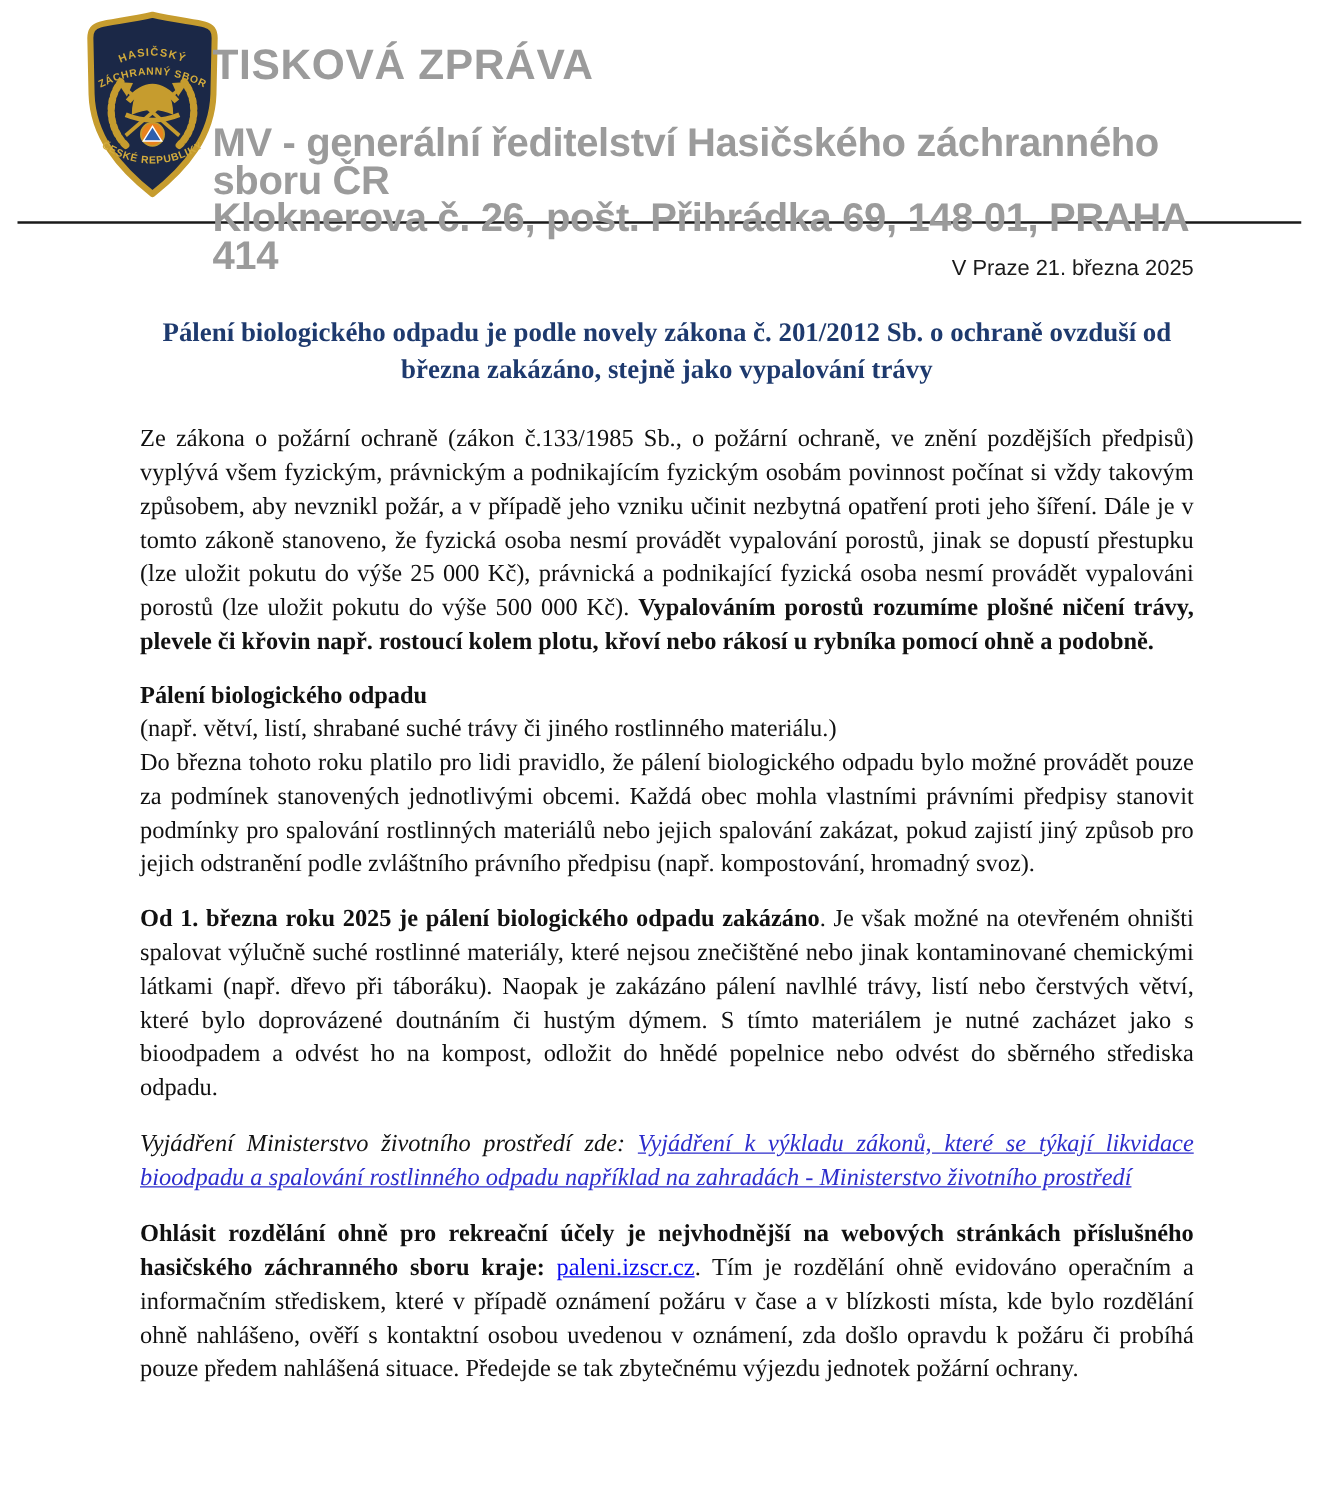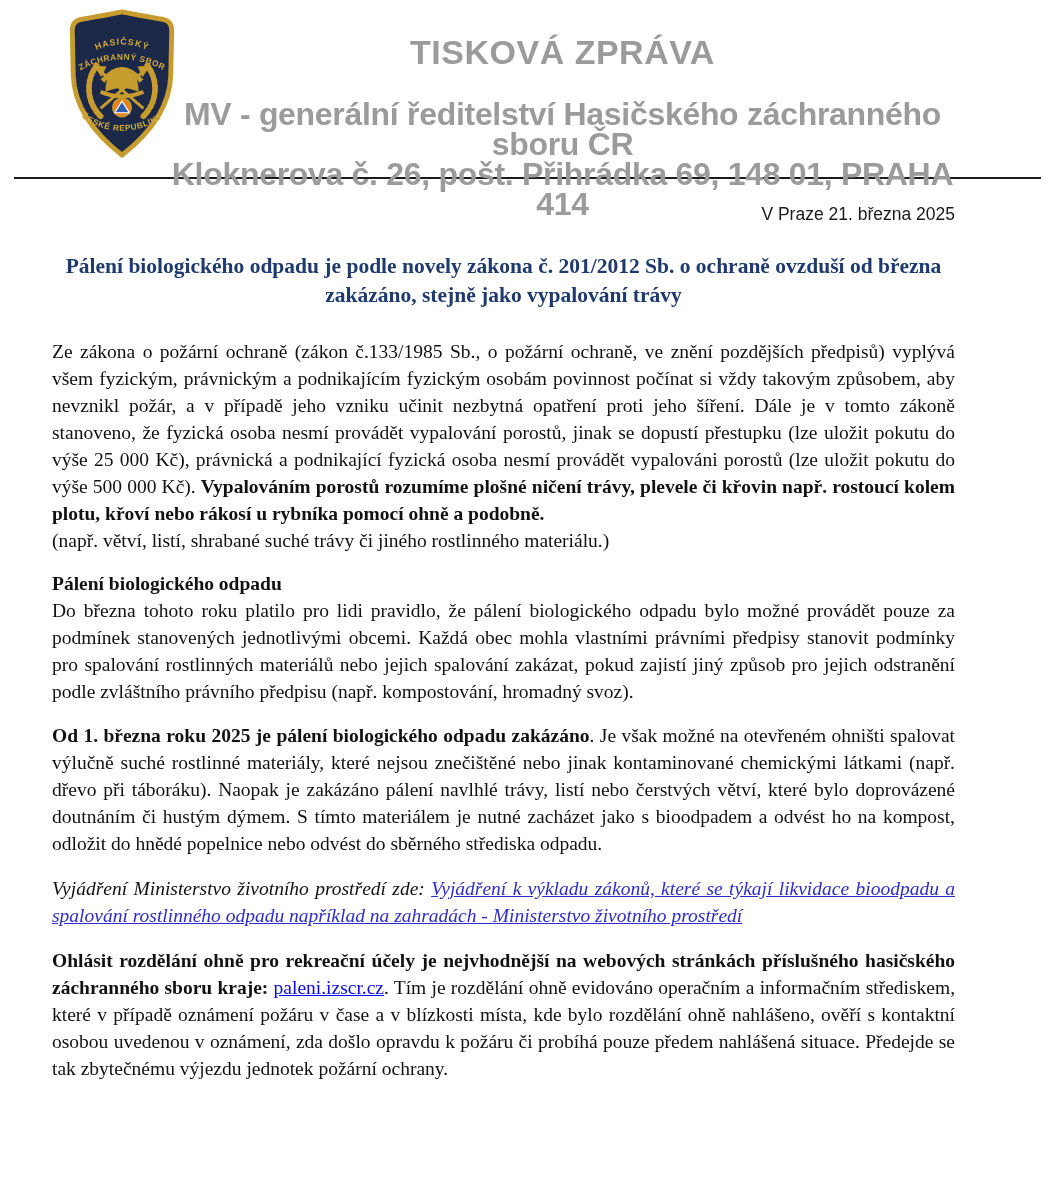--- a/index.html
+++ b/index.html
@@ -24,21 +24,20 @@
     width: 118px;
     height: 156px;
   }
   .logo svg { width: 100%; height: 100%; display: block; }
 
   .header-text {
     position: absolute;
     left: 170px;
     right: 100px;
     top: 33px;
-    text-align: center;
     font-family: "Liberation Sans", sans-serif;
     color: #9b9b9b;
   }
   .doc-title {
     font-size: 34px;
     font-weight: bold;
     letter-spacing: 0.5px;
     margin-bottom: 27px;
   }
   .org-line {
@@ -48,21 +47,21 @@
     letter-spacing: -0.3px;
   }
 
   .header-divider {
     border: none;
     border-top: 2px solid #1a1a1a;
     margin: 0 14px;
   }
 
   
-  main { padding: 0 100px 0 52px; }
+  main { padding: 0 100px 0 112px; }
 
   .dateline {
     margin-top: 25px;
     text-align: right;
     font-family: "Liberation Sans", sans-serif;
     font-size: 17.5px;
     color: #1a1a1a;
   }
 
   .headline {
@@ -163,22 +162,22 @@
   <hr class="header-divider">
 
   <main>
 
     <p class="dateline">V Praze 21. března 2025</p>
 
     <h2 class="headline">Pálení biologického odpadu je podle novely zákona č. 201/2012 Sb. o ochraně ovzduší od března zakázáno, stejně jako vypalování trávy</h2>
 
     <p class="para first"><span>Ze zákona o požární ochraně (zákon č.133/1985 Sb., o požární ochraně, ve znění pozdějších předpisů) vyplývá všem fyzickým, právnickým a podnikajícím fyzickým osobám povinnost počínat si vždy takovým způsobem, aby nevznikl požár, a v případě jeho vzniku učinit nezbytná opatření proti jeho šíření. Dále je v tomto zákoně stanoveno, že fyzická osoba nesmí provádět vypalování porostů, jinak se dopustí přestupku (lze uložit pokutu do výše 25 000 Kč), právnická a podnikající fyzická osoba nesmí provádět vypalováni porostů (lze uložit pokutu do výše 500 000 Kč). </span><span class="b">Vypalováním porostů rozumíme plošné ničení trávy, plevele či křovin např. rostoucí kolem plotu, křoví nebo rákosí u rybníka pomocí ohně a podobně.</span></p>
 
+    <p class="para b" style="margin-top:16px">Pálení biologického odpadu</p>
     <p class="para tight">(např. větví, listí, shrabané suché trávy či jiného rostlinného materiálu.)</p>
-    <p class="para b" style="margin-top:16px">Pálení biologického odpadu</p>
     <p class="para tight">Do března tohoto roku platilo pro lidi pravidlo, že pálení biologického odpadu bylo možné provádět pouze za podmínek stanovených jednotlivými obcemi. Každá obec mohla vlastními právními předpisy stanovit podmínky pro spalování rostlinných materiálů nebo jejich spalování zakázat, pokud zajistí jiný způsob pro jejich odstranění podle zvláštního právního předpisu (např. kompostování, hromadný svoz).</p>
 
     <p class="para" style="margin-top:17px"><span class="b">Od 1. března roku 2025 je pálení biologického odpadu zakázáno</span><span>. Je však možné na otevřeném ohništi spalovat výlučně suché rostlinné materiály, které nejsou znečištěné nebo jinak kontaminované chemickými látkami (např. dřevo při táboráku). Naopak je zakázáno pálení navlhlé trávy, listí nebo čerstvých větví, které bylo doprovázené doutnáním či hustým dýmem. S tímto materiálem je nutné zacházet jako s bioodpadem a odvést ho na kompost, odložit do hnědé popelnice nebo odvést do sběrného střediska odpadu.</span></p>
 
     <p class="para" style="margin-top:18px"><span class="i">Vyjádření Ministerstvo životního prostředí zde: </span><a class="link-italic" href="#">Vyjádření k výkladu zákonů, které se týkají likvidace bioodpadu a spalování rostlinného odpadu například na zahradách - Ministerstvo životního prostředí</a></p>
 
     <p class="para" style="margin-top:18px"><span class="b">Ohlásit rozdělání ohně pro rekreační účely je nejvhodnější na webových stránkách příslušného hasičského záchranného sboru kraje: </span><a class="link-bold" href="#">paleni.izscr.cz</a><span>. Tím je rozdělání ohně evidováno operačním a informačním střediskem, které v případě oznámení požáru v čase a v blízkosti místa, kde bylo rozdělání ohně nahlášeno, ověří s kontaktní osobou uvedenou v oznámení, zda došlo opravdu k požáru či probíhá pouze předem nahlášená situace. Předejde se tak zbytečnému výjezdu jednotek požární ochrany.</span></p>
 
   </main>
 </div>

